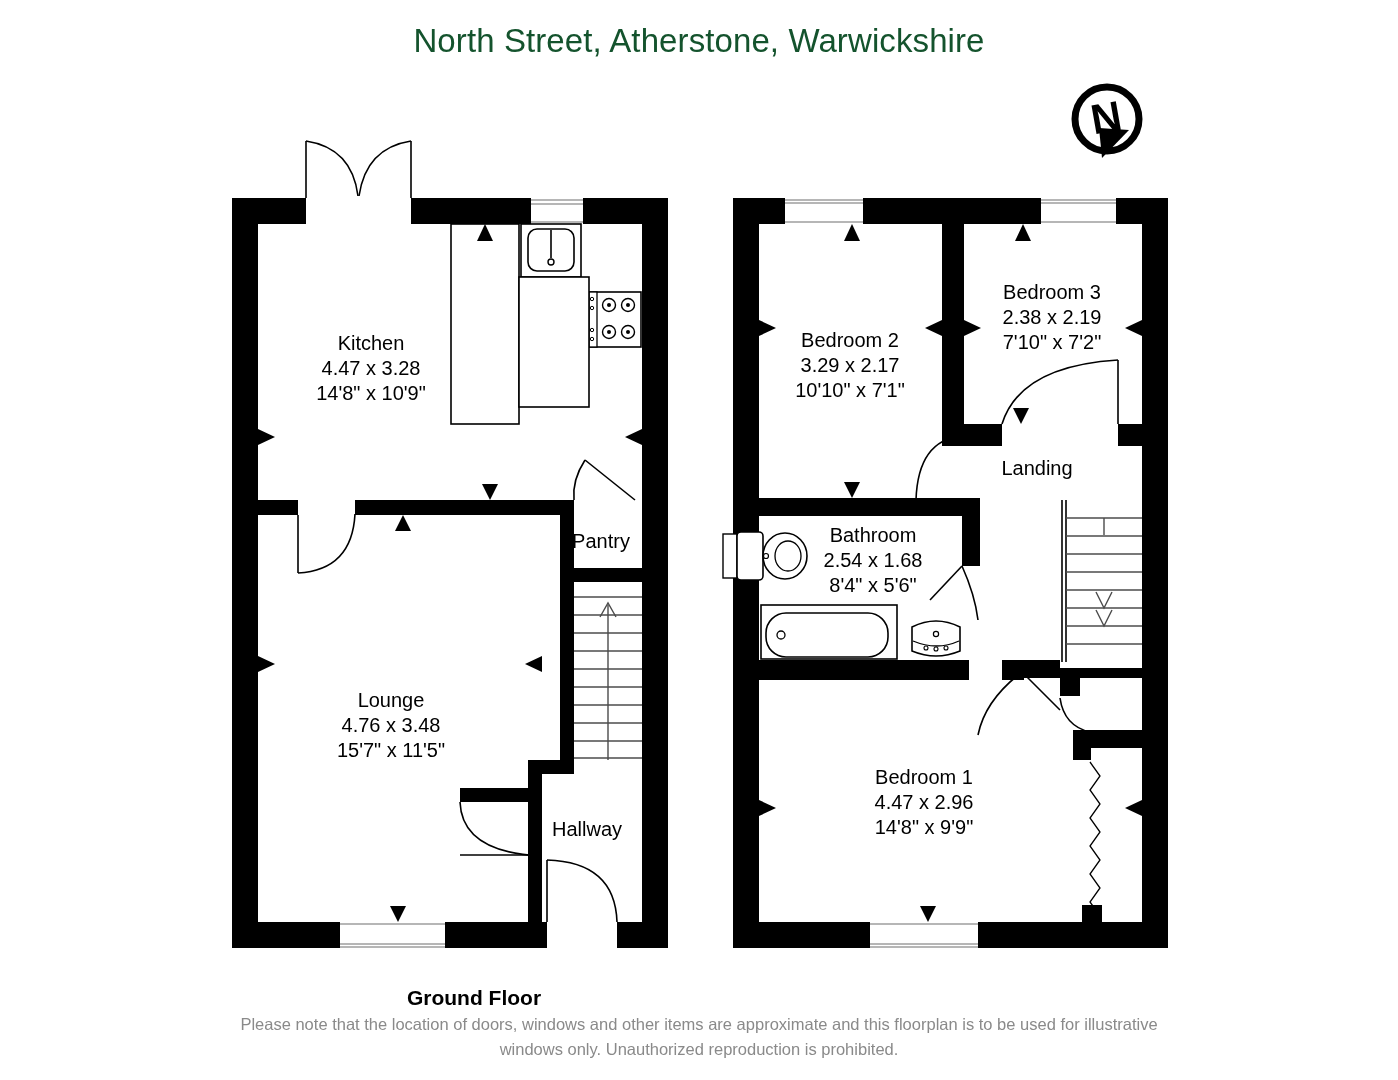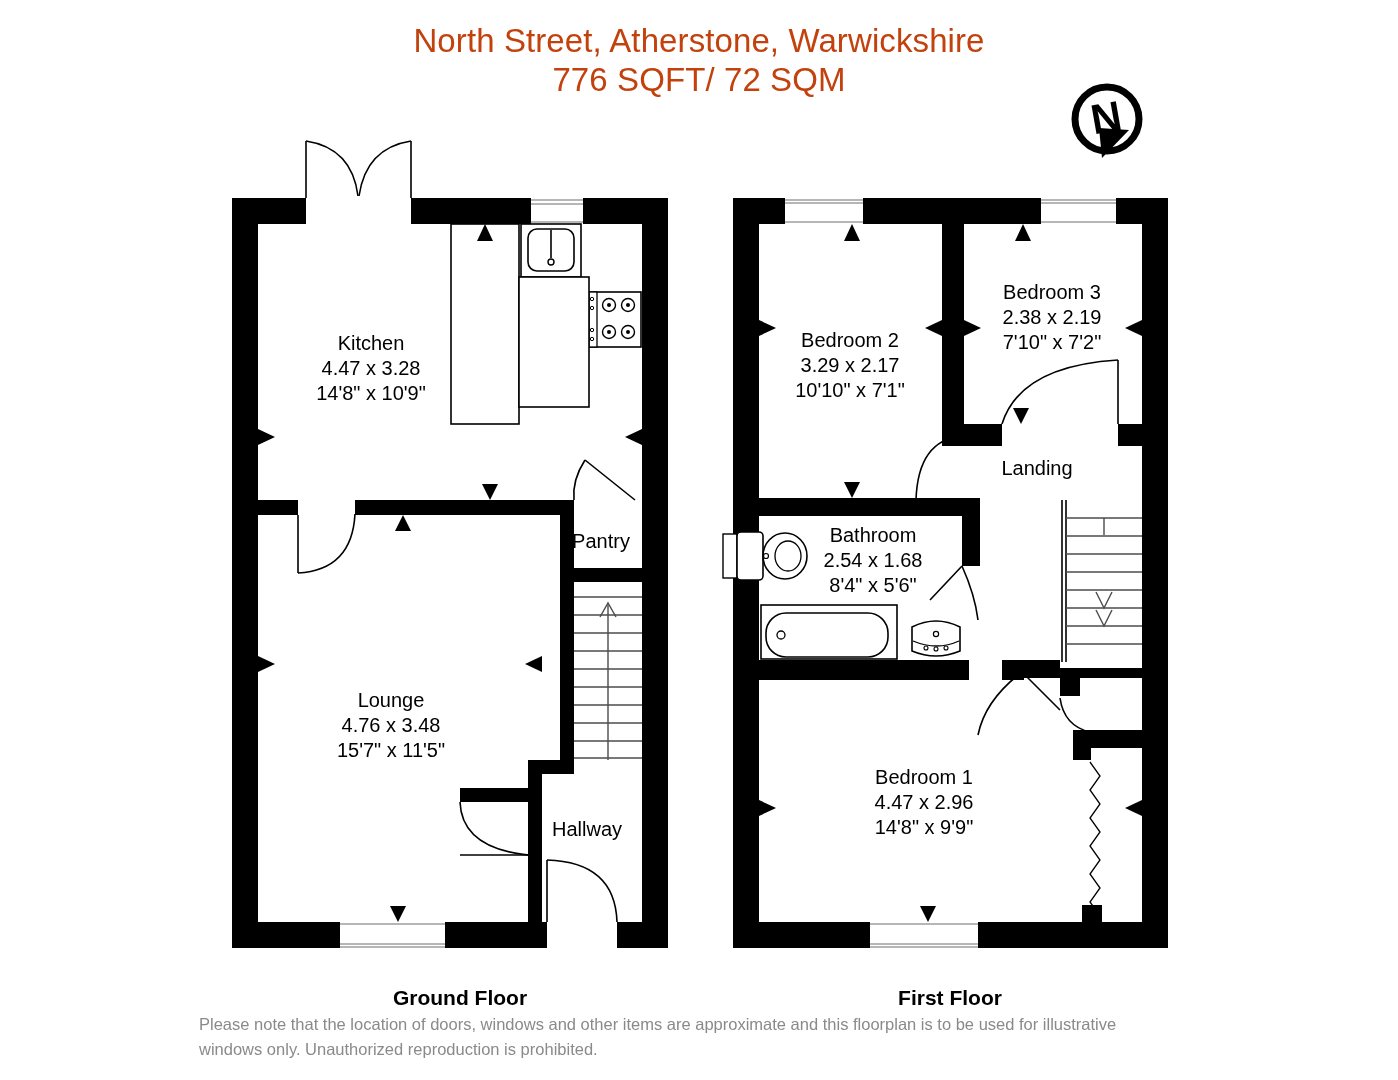--- a/index.html
+++ b/index.html
@@ -25,21 +25,21 @@
     position: absolute;
     left: 0;
     top: 22px;
     width: 1398px;
     text-align: center;
     line-height: 1.17;
   }
   .title-line {
     font-size: 33px;
     letter-spacing: 0.1px;
-    color: #c2410c;
+    color: #14532d;
     white-space: nowrap;
   }
   .compass {
     position: absolute;
     left: 1055px;
     top: 72px;
     width: 110px;
     height: 110px;
   }
   .plan-svg {
@@ -49,27 +49,28 @@
     width: 1398px;
     height: 1080px;
   }
   .floor-caption {
     position: absolute;
     font-size: 21px;
     font-weight: bold;
     text-align: center;
     white-space: nowrap;
   }
-  #ground-caption { left: 250px; top: 986px; width: 420px; }
+  #ground-caption { left: 264px; top: 986px; width: 420px; }
   #first-caption  { left: 735px; top: 986px; width: 430px; }
   .disclaimer {
     position: absolute;
     left: 199px;
     top: 1012px;
     width: 1000px;
+    text-align: center;
     font-size: 16.5px;
     color: #8a8a8a;
     line-height: 1.5;
   }
   
   text {
     font-family: "Liberation Sans", sans-serif;
     fill: #000;
   }
   .rm-name { font-size: 20px; text-anchor: middle; }
@@ -81,21 +82,20 @@
   .doorarc  { fill: none; stroke: #000000; stroke-width: 1.6; }
   .winline  { fill: none; stroke: #6e6e6e; stroke-width: 1.2; }
 </style>
 </head>
 <body>
 
 <div id="page">
 
   <div class="title-block">
     <div class="title-line">North Street, Atherstone, Warwickshire</div>
-    <div class="title-line">776 SQFT/ 72 SQM</div>
   </div>
 
   <div class="compass">
     <svg viewBox="0 0 110 110" width="110" height="110" aria-hidden="true">
       <circle cx="52" cy="47" r="32" fill="none" stroke="#000" stroke-width="7"></circle>
       <path d="M 47 86 L 44 56 L 74 58 Z" fill="#000"></path>
       <text x="52" y="60" font-size="42" font-weight="bold" text-anchor="middle" font-family="Liberation Sans, sans-serif" transform="rotate(-10 52 50)">N</text>
     </svg>
   </div>
 
@@ -387,20 +387,19 @@
       <g>
         <text class="rm-name" x="924" y="784">Bedroom 1</text>
         <text class="rm-dim" x="924" y="809">4.47 x 2.96</text>
         <text class="rm-dim" x="924" y="834">14'8" x 9'9"</text>
       </g>
       <text class="rm-name" x="1037" y="475">Landing</text>
     </g>
   </svg>
 
   <div class="floor-caption" id="ground-caption">Ground Floor</div>
-  <div class="floor-caption" id="first-caption">First Floor</div>
 
   <div class="disclaimer">
     <div>Please note that the location of doors, windows and other items are approximate and this floorplan is to be used for illustrative</div>
     <div>windows only. Unauthorized reproduction is prohibited.</div>
   </div>
 
 </div>
 
 </body></html>

